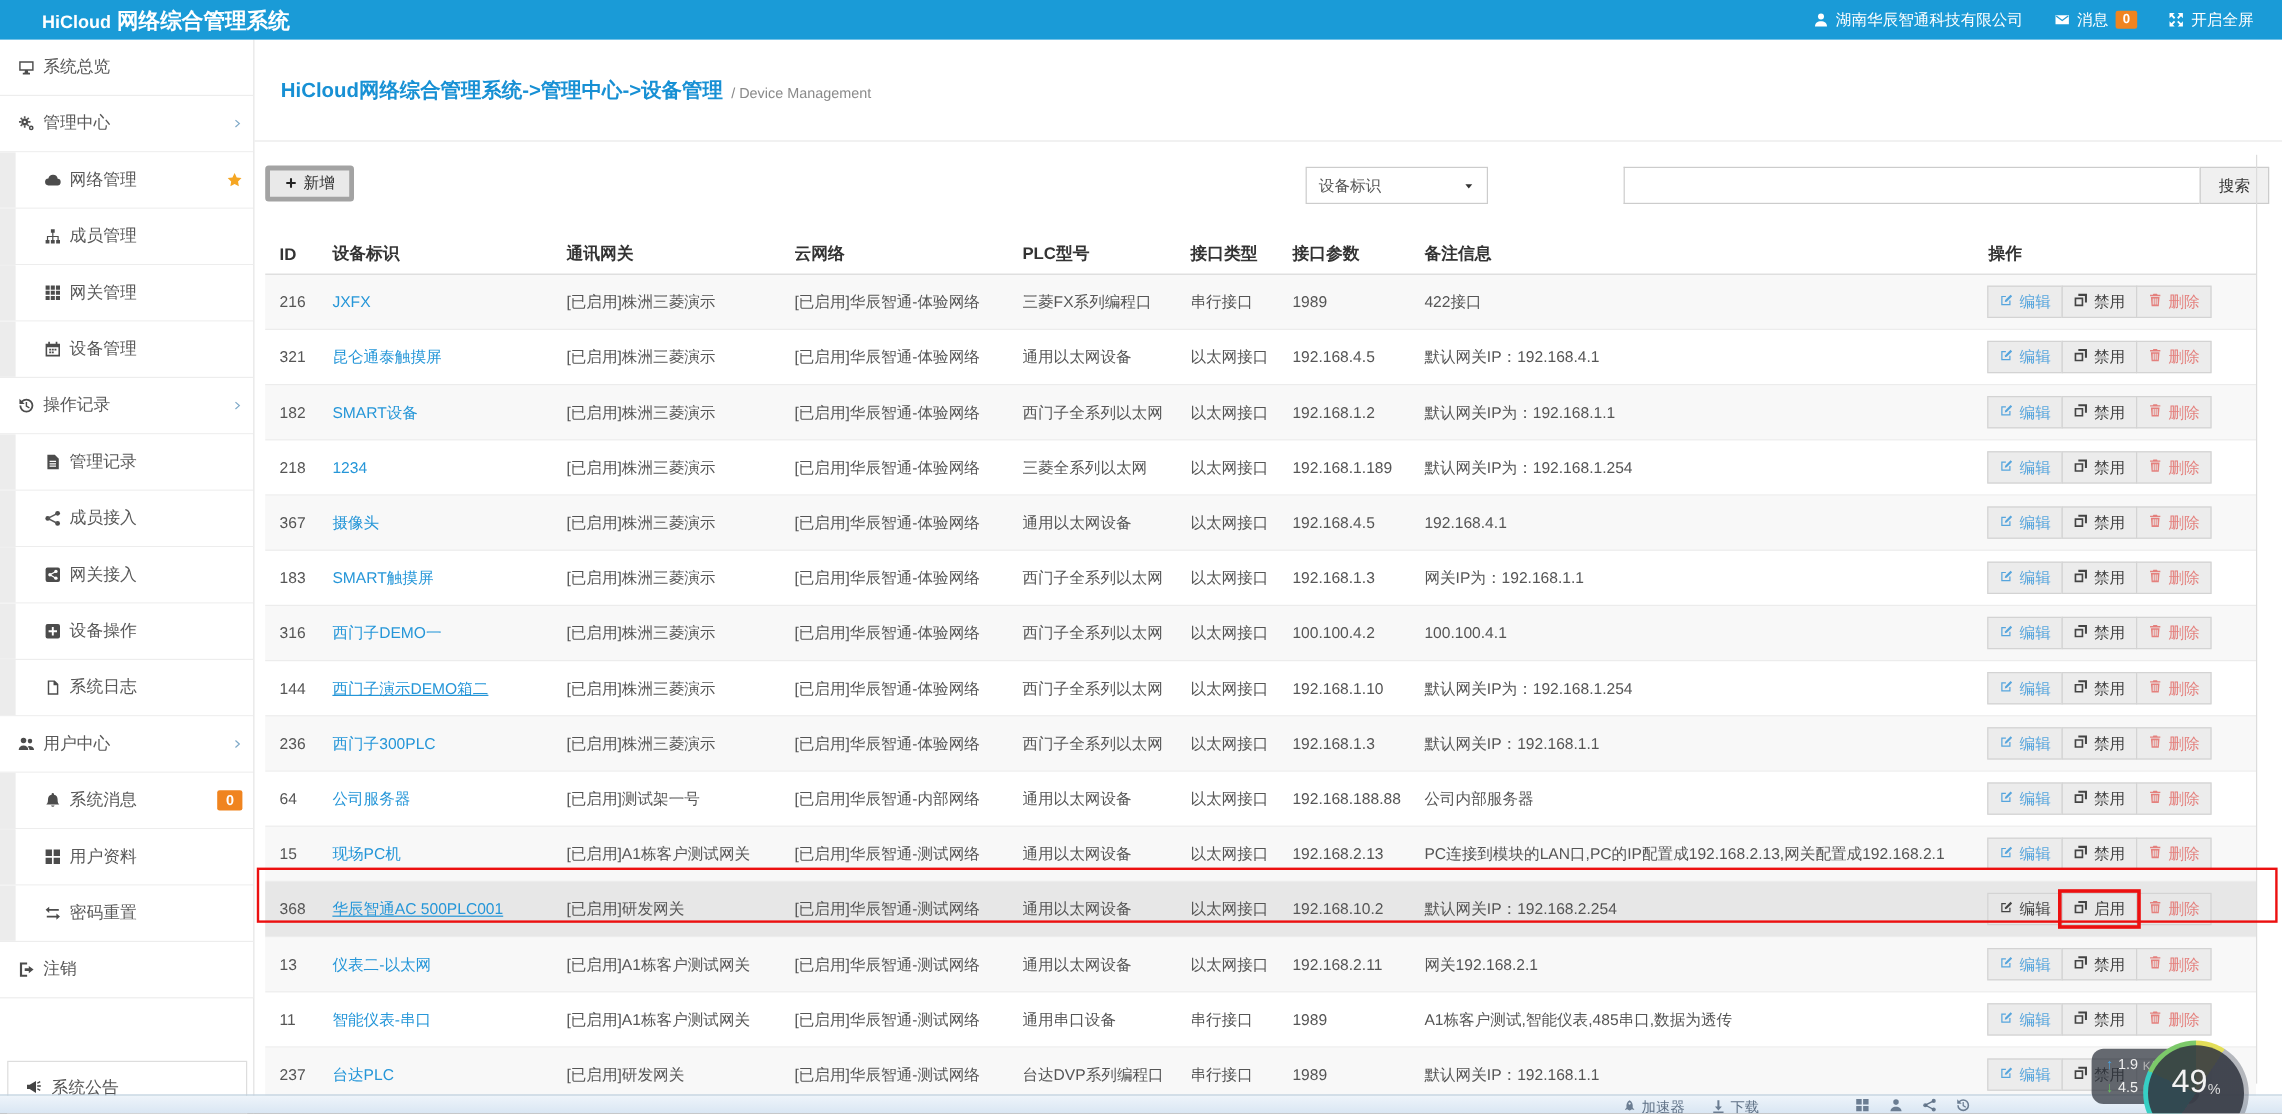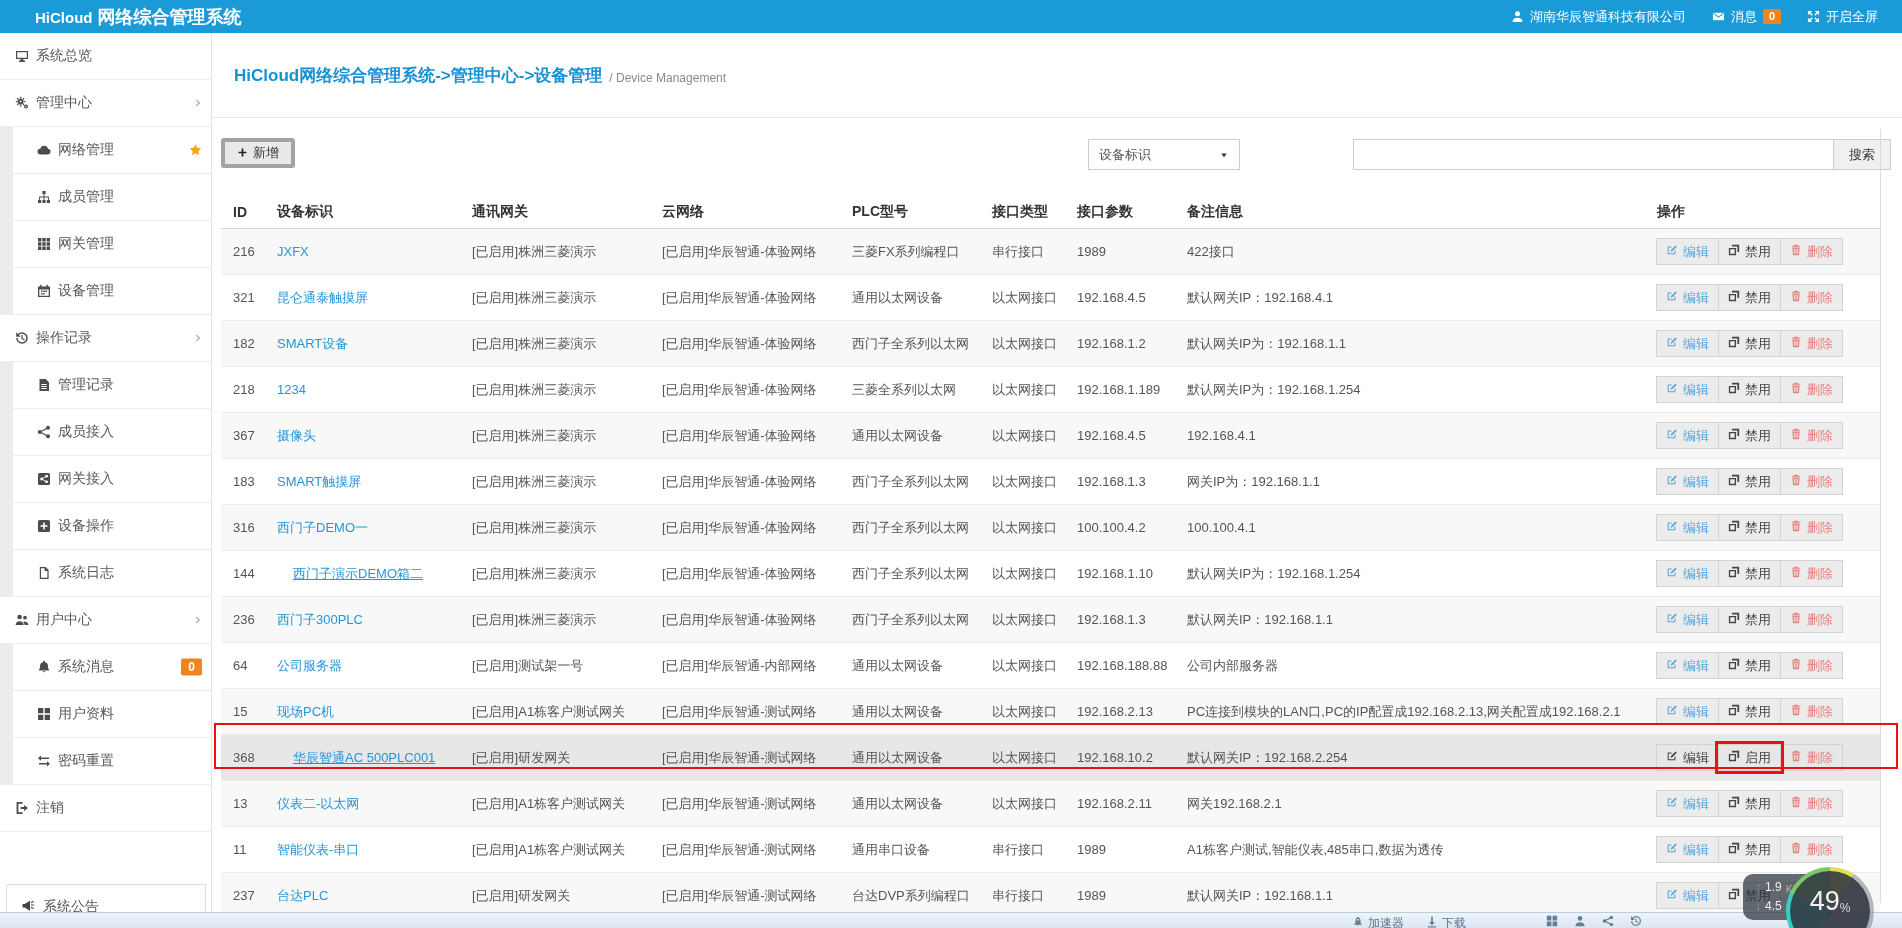--- a/index.html
+++ b/index.html
@@ -55,21 +55,21 @@
     color:#333;cursor:pointer;box-sizing:border-box;}
   
   .dev-table{position:absolute;left:9px;top:162px;border-collapse:collapse;table-layout:fixed;
     width:1659px;font-size:13px;color:#555;}
   .dev-table th{height:33px;text-align:left;font-size:14px;color:#333;padding:0 0 0 12px;
     border-bottom:1px solid #d8d8d8;font-weight:700;white-space:nowrap;}
   .dev-table td{height:45px;padding:0 0 0 12px;border-bottom:1px solid #ececec;white-space:nowrap;overflow:hidden;}
   .dev-table tbody tr:nth-child(odd){background:#f8f8f8;}
   .dev-table tbody tr.highlight{background:#e7e7e7;}
   .dev-table td a{color:var(--c-link,#2596d8);text-decoration:none;cursor:pointer;}
-  .dev-table td a.u{text-decoration:underline;margin-left:16px;}
+  .dev-table td a.u{text-decoration:underline;}
   .btn-grp{display:inline-flex;}
   .abtn{display:inline-flex;align-items:center;gap:5px;height:27px;padding:0 9px;background:#ececec;
     border:1px solid #d3d3d3;font-size:13px;color:#444;cursor:pointer;margin-left:-1px;position:relative;box-sizing:border-box;}
   .abtn svg{width:12px;height:12px;fill:currentColor;}
   .abtn.edit{color:var(--c-edit,#56a5dd);}
   .abtn.del{color:var(--c-del,#e4807d);}
   tr.highlight .abtn{background:transparent;}
   tr.highlight .abtn.edit{color:#444;}
   .abtn.red-ring{box-shadow:0 0 0 3px var(--c-red,#ec1010);z-index:3;}
   .row-red-box{position:absolute;left:2px;top:690px;width:1684px;height:46px;

